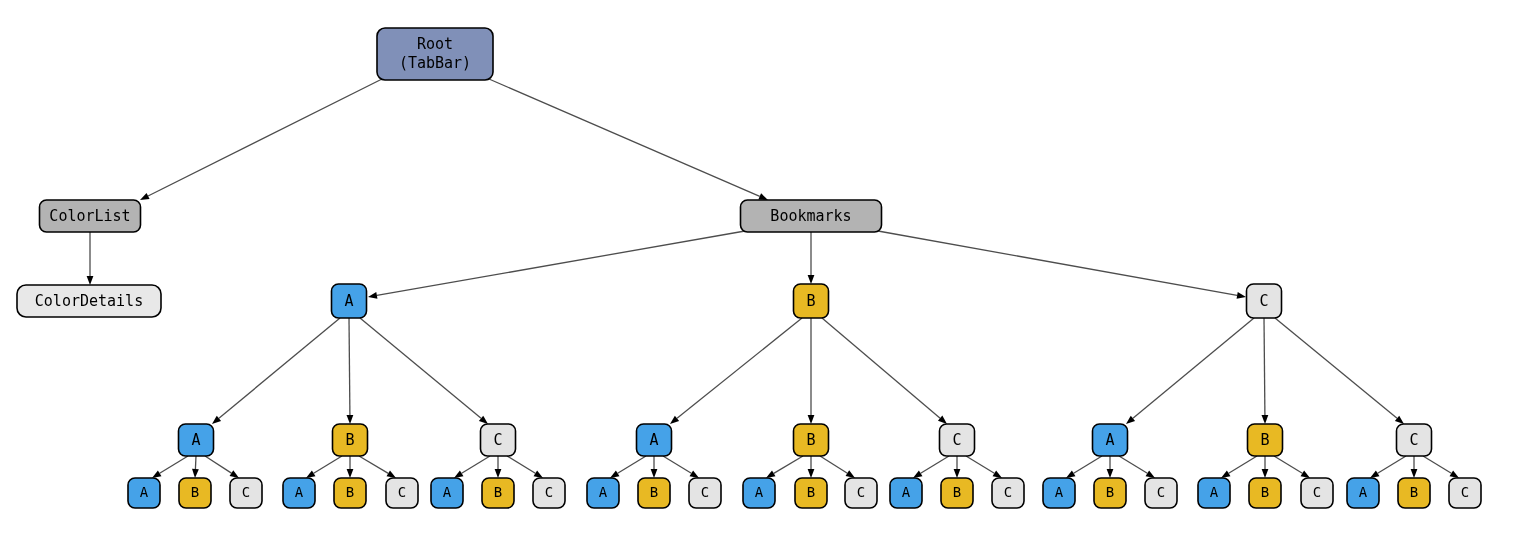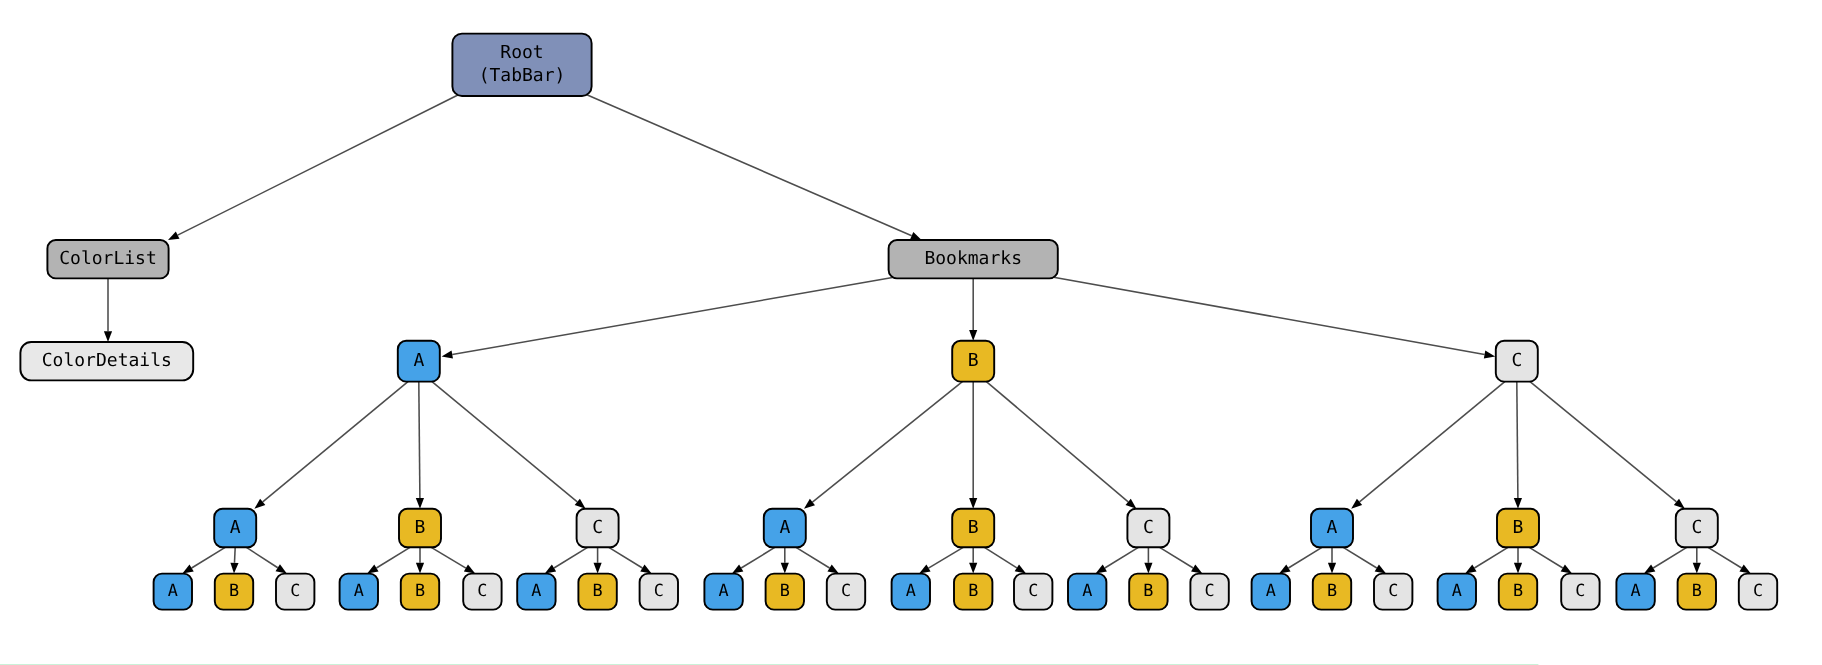--- a/index.html
+++ b/index.html
@@ -11,21 +11,21 @@
   body {
     width: 1518px;
     height: 554px;
     font-family: "DejaVu Sans Mono", "Liberation Mono", monospace;
     overflow: hidden;
   }
   #diagram-root {
     position: relative;
     width: 1282px;
     height: 554px;
-    background: #22c55e;
+    background: #d946ef;
     text-decoration: underline;
   }
   svg#tree-svg {
     display: block;
     width: 1518px;
     height: 554px;
     background: #ffffff;
   }
   .node-shape {
     stroke: #000000;

